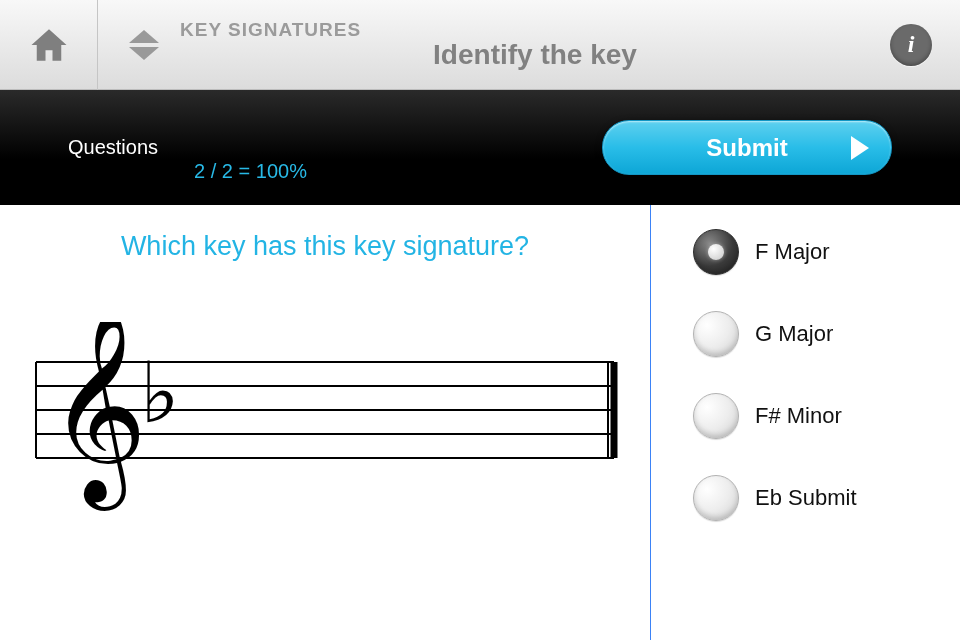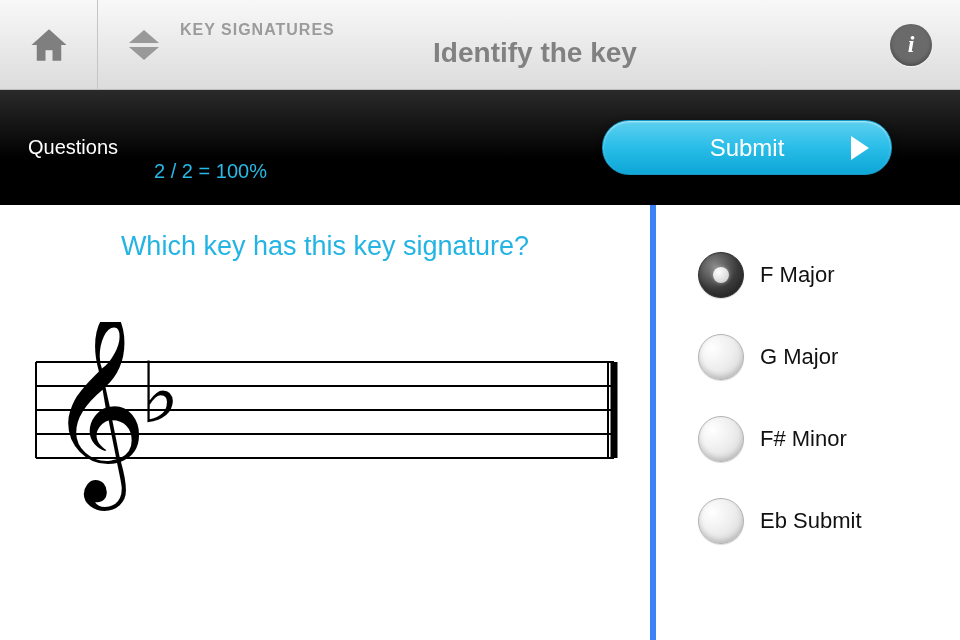--- a/index.html
+++ b/index.html
@@ -29,81 +29,81 @@
   }
   .tri-up, .tri-down {
     width: 0; height: 0;
     border-left: 15px solid transparent;
     border-right: 15px solid transparent;
   }
   .tri-up { border-bottom: 13px solid #999; }
   .tri-down { border-top: 13px solid #999; }
   .titles { margin-left: 8px; flex: 1; }
   .titles .eyebrow {
-    color: #9b9b9b; font-size: 16px; font-weight: 700; letter-spacing: 1px;
+    color: #9b9b9b; font-size: 19px; font-weight: 700; letter-spacing: 1px;
   }
   .titles .title {
     color: #818181; font-size: 28px; font-weight: 700; margin-top: -2px; text-align: center;
   }
   .info-btn {
     width: 42px; height: 42px; border-radius: 50%;
     background: #6a6a6a; color: #fff;
     display: flex; align-items: center; justify-content: center;
     font-family: Georgia, serif; font-style: italic; font-weight: bold; font-size: 24px;
     margin-right: 28px; cursor: pointer;
     box-shadow: inset 0 -2px 4px rgba(0,0,0,0.3), 0 1px 1px rgba(255,255,255,0.6);
   }
 
   
   .under {
     width: 100%; height: 115px;
     background: linear-gradient(#2a2a2a, #000 60%, #000);
     display: flex; align-items: center;
-    padding: 0 68px 0 28px;
+    padding: 0 68px 0 68px;
   }
   .qlabel { color: #fff; font-size: 20px; }
   .qscore { color: #28b9e6; font-size: 20px; margin-left: 36px; margin-top: 48px; }
   .spacer { flex: 1; }
   .submit {
     width: 290px; height: 55px;
     border-radius: 27px;
     background: linear-gradient(#5ed0ef, #29bde8 50%, #0da6d6);
     border: 1px solid #1296c4;
     box-shadow: inset 0 1px 2px rgba(255,255,255,0.6), 0 2px 6px rgba(0,0,0,0.6);
     display: flex; align-items: center; justify-content: center;
     gap: 40px; cursor: pointer;
-    color: #fff; font-size: 24px; font-weight: 400;
+    color: #fff; font-size: 24px; font-weight: 700;
     position: relative;
   }
   .submit span.label { display: inline-block; }
   .submit .play-tri {
     width: 0; height: 0;
     border-top: 12px solid transparent;
     border-bottom: 12px solid transparent;
     border-left: 18px solid #fff;
     position: absolute; right: 22px;
   }
 
   
   .main {
     display: flex; height: calc(640px - 90px - 115px);
   }
   .question-pane {
     flex: 0 0 636px; padding: 26px 30px 0 30px;
-    border-right: 6px solid #3b82f6;
+    border-right: 1px solid #3b82f6;
   }
   .question-text {
     color: #23b4e4; font-size: 27px; font-weight: 400; text-align: center;
     margin-bottom: 60px;
   }
   .staff-wrap { display: flex; justify-content: center; }
   .staff { }
 
   .answers-pane {
-    flex: 1; padding: 47px 0 0 42px;
+    flex: 1; padding: 24px 0 0 42px;
   }
   .answer {
     display: flex; align-items: center; gap: 16px;
     margin-bottom: 36px; cursor: pointer;
   }
   .radio {
     width: 46px; height: 46px; border-radius: 50%;
     background: radial-gradient(circle at 30% 30%, #fff 0%, #ededed 50%, #cfcfcf 100%);
     border: 1px solid #b2b2b2;
     box-shadow: inset 0 -3px 5px rgba(0,0,0,0.15), 0 1px 1px rgba(0,0,0,0.15);

